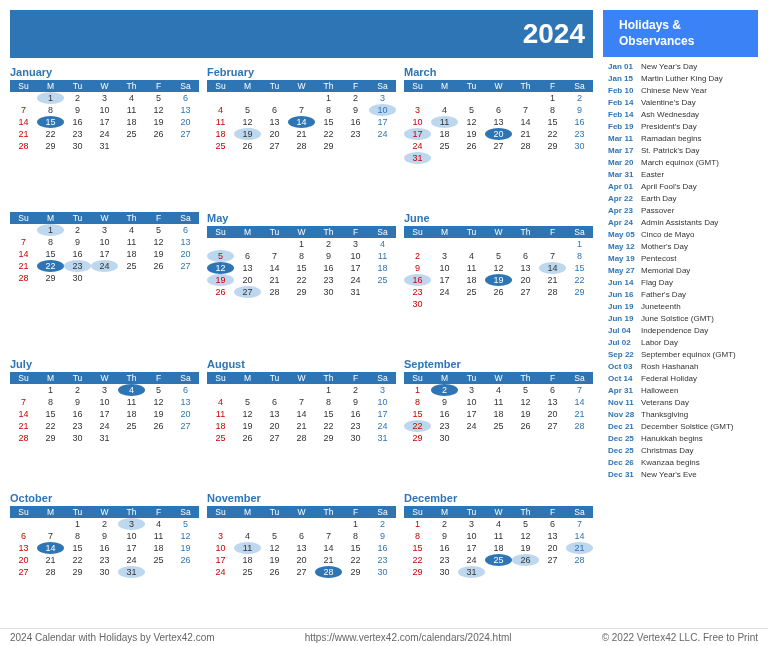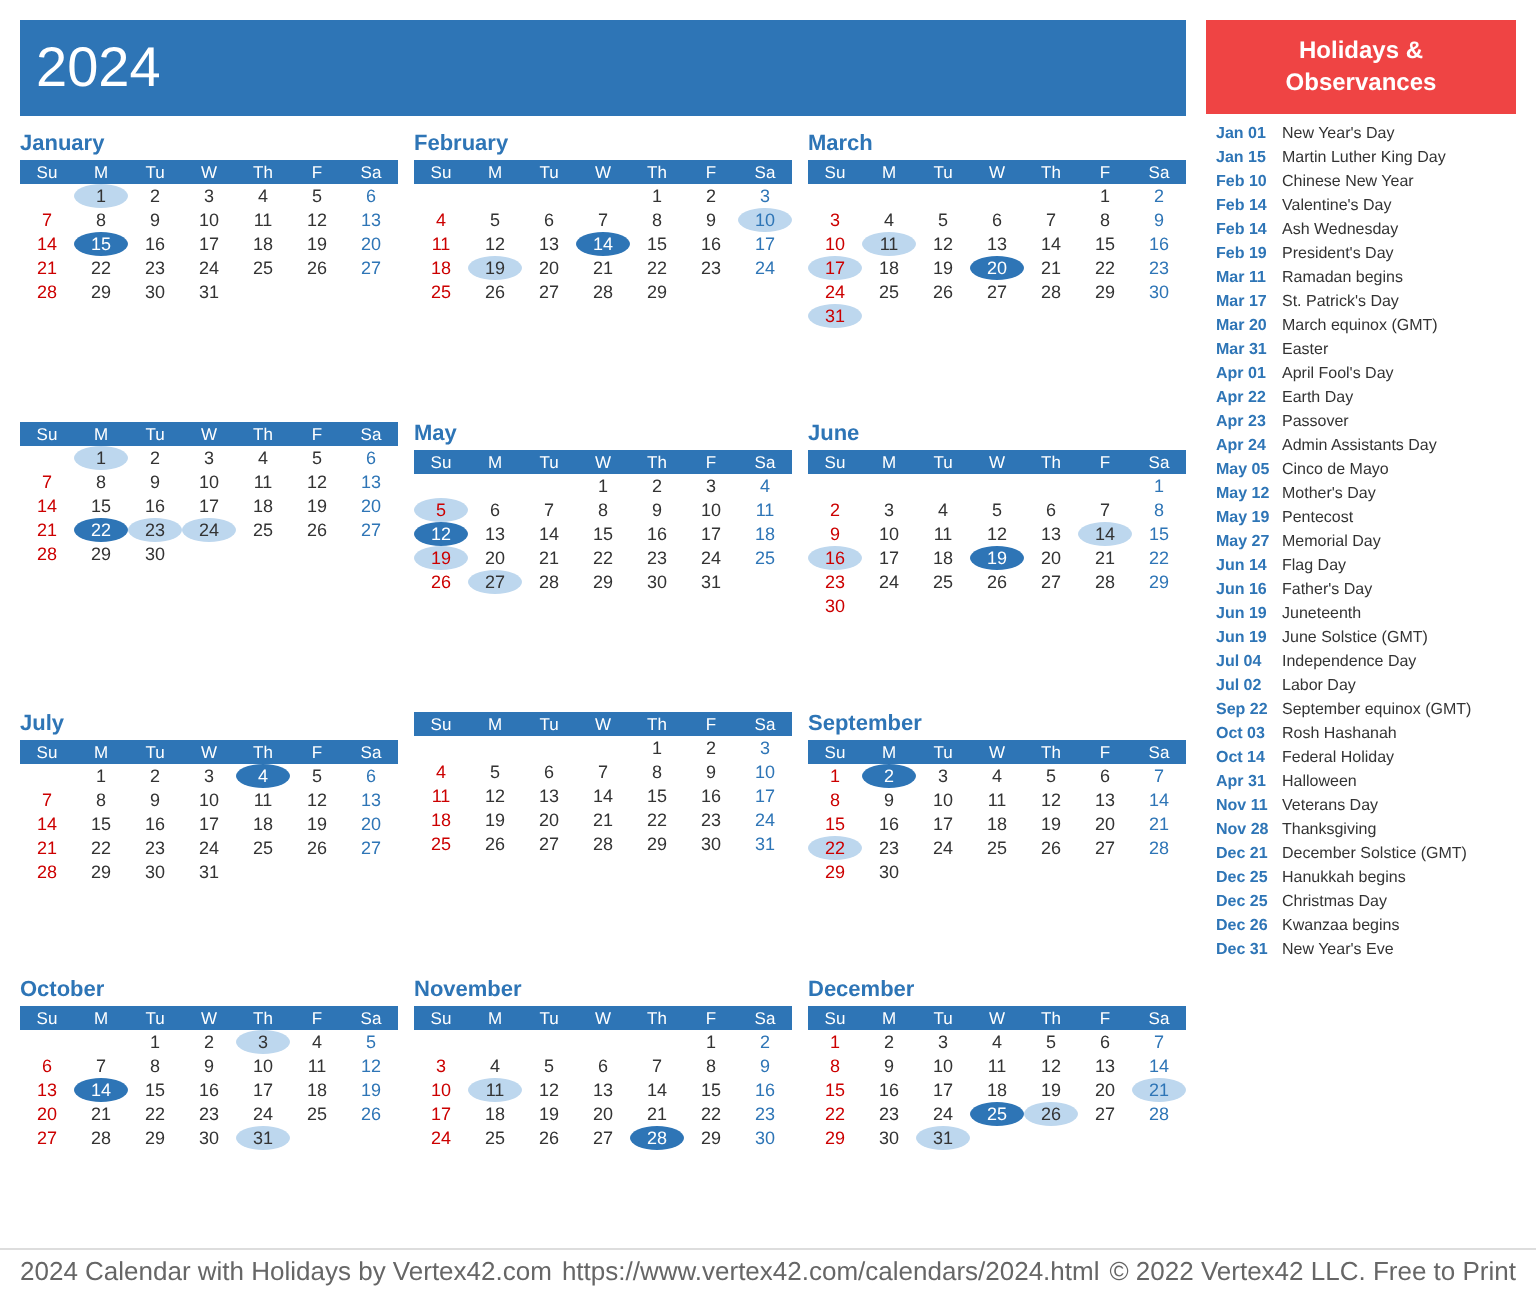--- a/index.html
+++ b/index.html
@@ -20,23 +20,23 @@
     }
     .calendar-section {
       flex: 1;
       display: flex;
       flex-direction: column;
       gap: 0;
     }
     .year-header {
       background: #2e75b6;
       color: white;
-      text-align: left;
+      text-align: right;
       font-size: 28px;
-      font-weight: normal;
+      font-weight: bold;
       padding: 8px;
       margin-bottom: 8px;
     }
     .months-grid {
       display: grid;
       grid-template-columns: repeat(3, 1fr);
       gap: 8px;
       flex: 1;
     }
     .month-block {
@@ -80,23 +80,23 @@
       background: #bdd7ee;
       border-radius: 50%;
     }
     .holidays-panel {
       width: 155px;
       background: #fff;
       display: flex;
       flex-direction: column;
     }
     .holidays-header {
-      background: #ef4444;
+      background: #3b82f6;
       color: white;
-      text-align: center;
+      text-align: left;
       padding: 8px 16px;
       font-size: 12px;
       font-weight: bold;
       line-height: 1.3;
     }
     .holidays-list {
       flex: 1;
       padding: 4px 5px;
       overflow: hidden;
     }
@@ -113,21 +113,21 @@
       white-space: nowrap;
     }
     .holiday-name {
       color: #333;
       text-align: right;
     }
     .footer {
       display: flex;
       justify-content: space-between;
       padding: 3px 10px;
-      font-size: 13px;
+      font-size: 10px;
       color: #666;
       border-top: 1px solid #ddd;
     }
   </style>
 </head>
 <body>
 
 <div class="main-container">
   <div class="calendar-section">
     <div class="year-header">2024</div>
@@ -584,20 +584,21 @@
                 <td>30</td>
                 <td>31</td>
                 <td></td>
                 <td></td>
                 <td></td>
               </tr>
             </tbody>
           </table>
         </div>
         <div class="month-block">
+          <div class="month-name">August</div>
           <table class="month-table">
             <thead>
               <tr>
                 <th>Su</th>
                 <th>M</th>
                 <th>Tu</th>
                 <th>W</th>
                 <th>Th</th>
                 <th>F</th>
                 <th>Sa</th>

